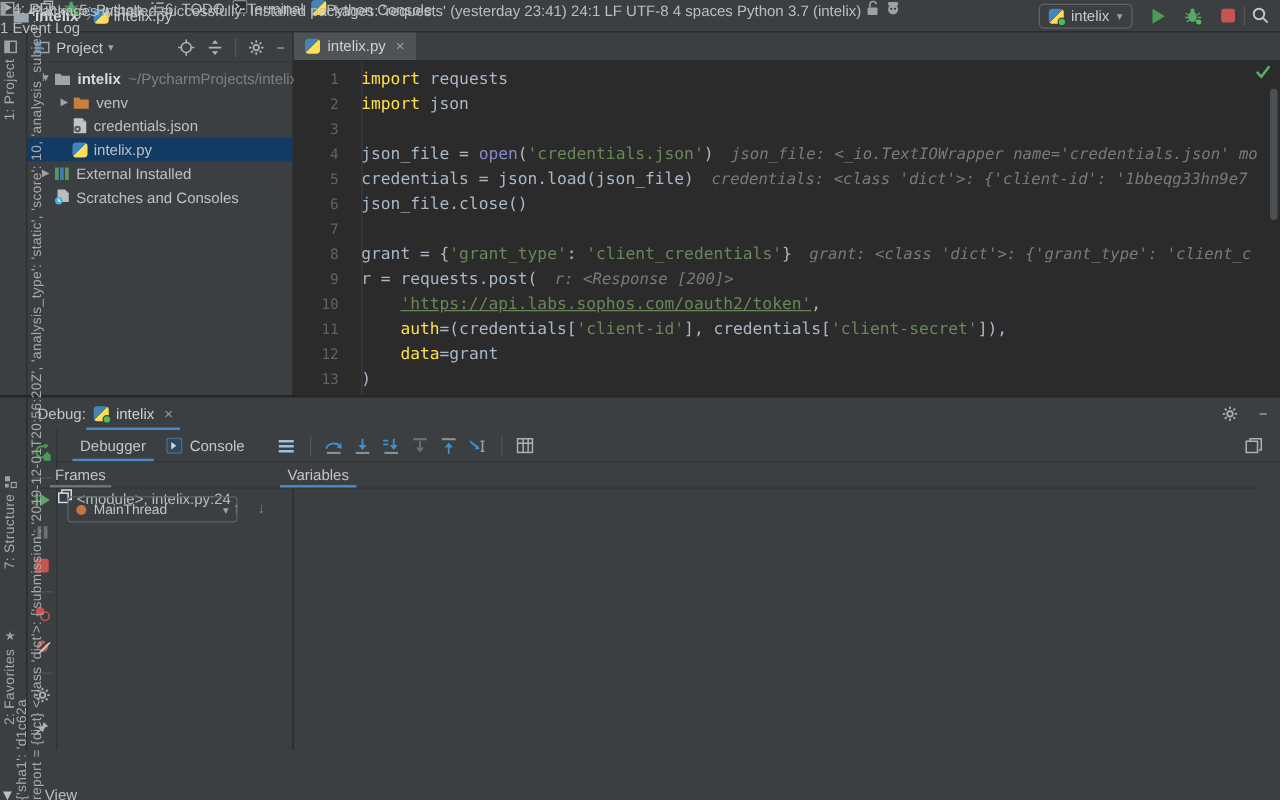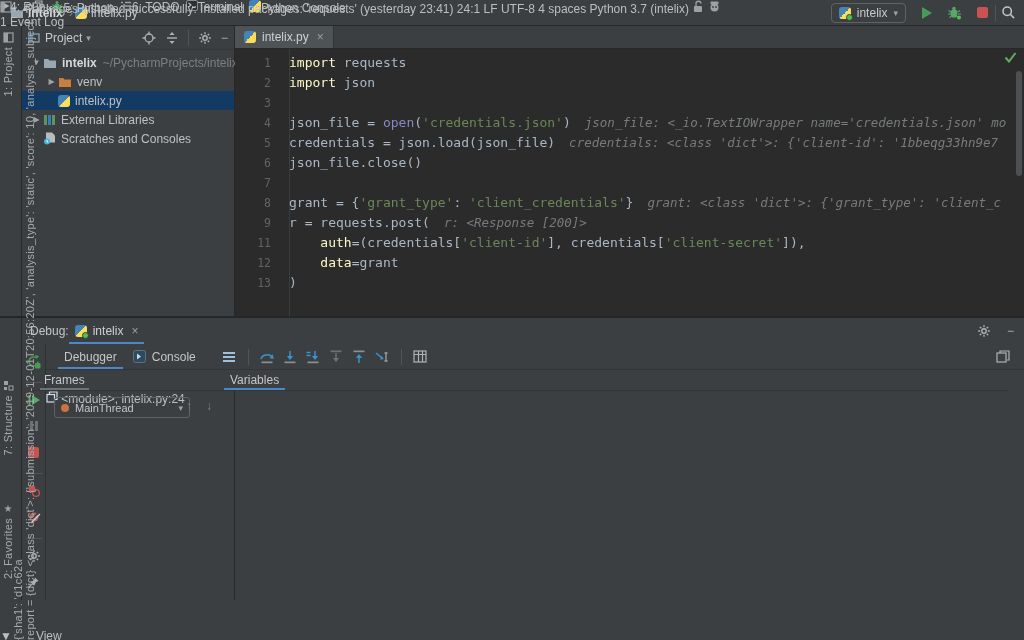--- a/index.html
+++ b/index.html
@@ -42,21 +42,21 @@
 
   
   .tabs-row{left:235px;top:26px;width:789px;height:23px;border-bottom:1px solid #282828;box-sizing:border-box;display:flex;}
   .etab{height:100%;background:#4e5356;display:flex;align-items:center;gap:6px;padding:0 9px;border-right:1px solid #323637;color:#ced1d3;}
   .tabclose{color:#9a9ea0;font-size:12px;margin-left:2px;}
   .editor{left:235px;top:49px;width:789px;height:267px;background:#2b2b2b;overflow:hidden;}
   .gutterline{position:absolute;left:54px;top:0;bottom:0;width:1px;background:#3a3d3e;}
   .code-wrap{position:absolute;left:0;top:4px;right:0;}
   .code-line{height:20px;line-height:20px;white-space:pre;font-family:"DejaVu Sans Mono",monospace;font-size:13px;}
   .lnum{display:inline-block;width:36px;text-align:right;padding-right:18px;color:#606366;font-size:11.5px;}
-  .kw{color:#fef9c3;} .str{color:#6a8759;} .pl{color:#a9b7c6;} .bi{color:#8888c6;}
+  .kw{color:#fde047;} .str{color:#6a8759;} .pl{color:#a9b7c6;} .bi{color:#8888c6;}
   .strlink{color:#6a8759;text-decoration:underline;}
   .hint{color:#777b7d;font-style:italic;margin-left:14px;font-size:12.5px;}
   .echeck{position:absolute;right:7px;top:3px;}
   .escroll{position:absolute;right:2px;top:22px;width:6px;height:105px;background:#4d5052;border-radius:3px;}
 
   
   .debug-top{left:0;top:316px;width:1024px;height:2px;background:#242627;}
   .dbg-header{left:22px;top:318px;width:1002px;height:26px;display:flex;align-items:center;box-sizing:border-box;padding:0 10px 0 8px;}
   .dbg-label{color:#c3c6c8;}
   .dbg-tab{display:flex;align-items:center;gap:6px;height:100%;position:relative;padding:0 6px;color:#ced1d3;}
@@ -186,37 +186,49 @@
         </div>
         <div class="tree-row" style="padding-left: 23px;">
           <span class="twisty">▶</span>
           <span class="ic">
             <svg width="14" height="12" viewBox="0 0 14 12">
               <path d="M1 2h4.2l1.3 1.5H13V11H1z" fill="#c87f3e"></path>
             </svg>
           </span>
           <span class="tlabel">venv</span>
         </div>
+        <div class="tree-row" style="padding-left: 23px;">
+          <span class="twisty"></span>
+          <span class="ic">
+            <svg width="12" height="13" viewBox="0 0 12 13">
+              <path d="M1 0.5h7l3 3v9H1z" fill="#c2c5c8"></path>
+              <path d="M8 0.5v3h3" fill="#9a9da0"></path>
+              <circle cx="4" cy="9.2" r="2.6" fill="#55585a"></circle>
+              <circle cx="4" cy="9.2" r="1" fill="#c2c5c8"></circle>
+            </svg>
+          </span>
+          <span class="tlabel">credentials.json</span>
+        </div>
         <div class="tree-row selected" style="padding-left: 23px;">
           <span class="twisty"></span>
           <span class="ic">
             <span class="pyicon"></span>
           </span>
           <span class="tlabel">intelix.py</span>
         </div>
         <div class="tree-row" style="padding-left: 8px;">
           <span class="twisty">▶</span>
           <span class="ic">
             <svg width="13" height="12" viewBox="0 0 13 12">
               <rect x="1" y="1" width="3" height="10" fill="#57965c"></rect>
               <rect x="5" y="1" width="3" height="10" fill="#3e7cb8"></rect>
               <rect x="9" y="1" width="3" height="10" fill="#57965c"></rect>
             </svg>
           </span>
-          <span class="tlabel">External Libraries</span>
+          <span class="tlabel">External Installed</span>
         </div>
         <div class="tree-row" style="padding-left: 8px;">
           <span class="twisty"></span>
           <span class="ic">
             <svg width="13" height="13" viewBox="0 0 13 13">
               <path d="M3 0.5h6l3 3v7H3z" fill="#b9bcbf"></path>
               <circle cx="4" cy="9.5" r="3" fill="#40b6e0"></circle>
               <path d="M4 8v1.7l1.2 0.7" stroke="#fff" stroke-width="1" fill="none"></path>
             </svg>
           </span>
@@ -238,20 +250,21 @@
     <div class="code-wrap" id="code-lines">
         <div class="code-line"><span class="lnum">1</span><span class="kw">import</span><span class="pl"> requests</span></div>
         <div class="code-line"><span class="lnum">2</span><span class="kw">import</span><span class="pl"> json</span></div>
         <div class="code-line"><span class="lnum">3</span></div>
         <div class="code-line"><span class="lnum">4</span><span class="pl">json_file = </span><span class="bi">open</span><span class="pl">(</span><span class="str">'credentials.json'</span><span class="pl">)</span><span class="hint">json_file: &lt;_io.TextIOWrapper name='credentials.json' mo</span></div>
         <div class="code-line"><span class="lnum">5</span><span class="pl">credentials = json.load(json_file)</span><span class="hint">credentials: &lt;class 'dict'&gt;: {'client-id': '1bbeqg33hn9e7</span></div>
         <div class="code-line"><span class="lnum">6</span><span class="pl">json_file.close()</span></div>
         <div class="code-line"><span class="lnum">7</span></div>
         <div class="code-line"><span class="lnum">8</span><span class="pl">grant = {</span><span class="str">'grant_type'</span><span class="pl">: </span><span class="str">'client_credentials'</span><span class="pl">}</span><span class="hint">grant: &lt;class 'dict'&gt;: {'grant_type': 'client_c</span></div>
         <div class="code-line"><span class="lnum">9</span><span class="pl">r = requests.post(</span><span class="hint">r: &lt;Response [200]&gt;</span></div>
+        <div class="code-line"><span class="lnum">10</span><span class="pl">    </span><span class="strlink">'https://api.labs.sophos.com/oauth2/token'</span><span class="pl">,</span></div>
         <div class="code-line"><span class="lnum">11</span><span class="pl">    </span><span class="kw">auth</span><span class="pl">=(credentials[</span><span class="str">'client-id'</span><span class="pl">], credentials[</span><span class="str">'client-secret'</span><span class="pl">]),</span></div>
         <div class="code-line"><span class="lnum">12</span><span class="pl">    </span><span class="kw">data</span><span class="pl">=grant</span></div>
         <div class="code-line"><span class="lnum">13</span><span class="pl">)</span></div>
       </div>
     <span class="echeck">
       <svg width="13" height="11" viewBox="0 0 13 11">
           <path d="M1.5 5.5l3.5 4L11.5 1" stroke="#5eb05e" stroke-width="2" fill="none"></path>
         </svg>
     </span>
     <div class="escroll"></div>

